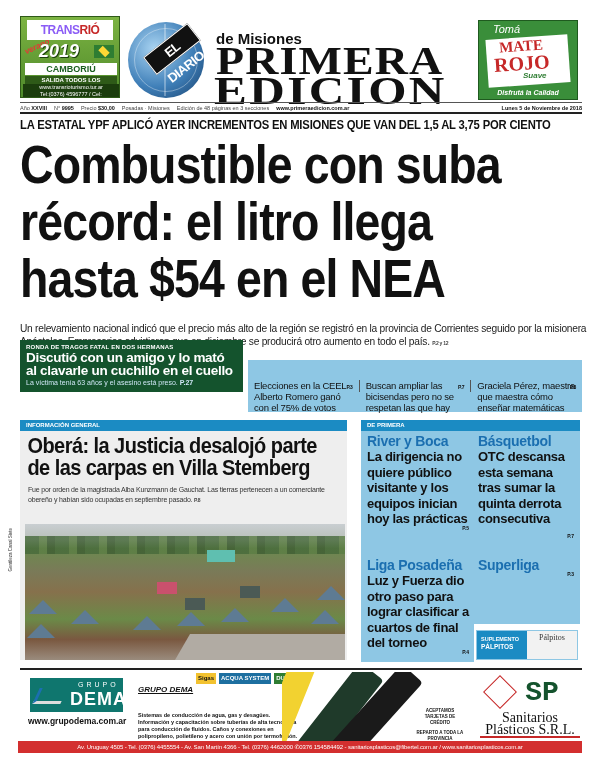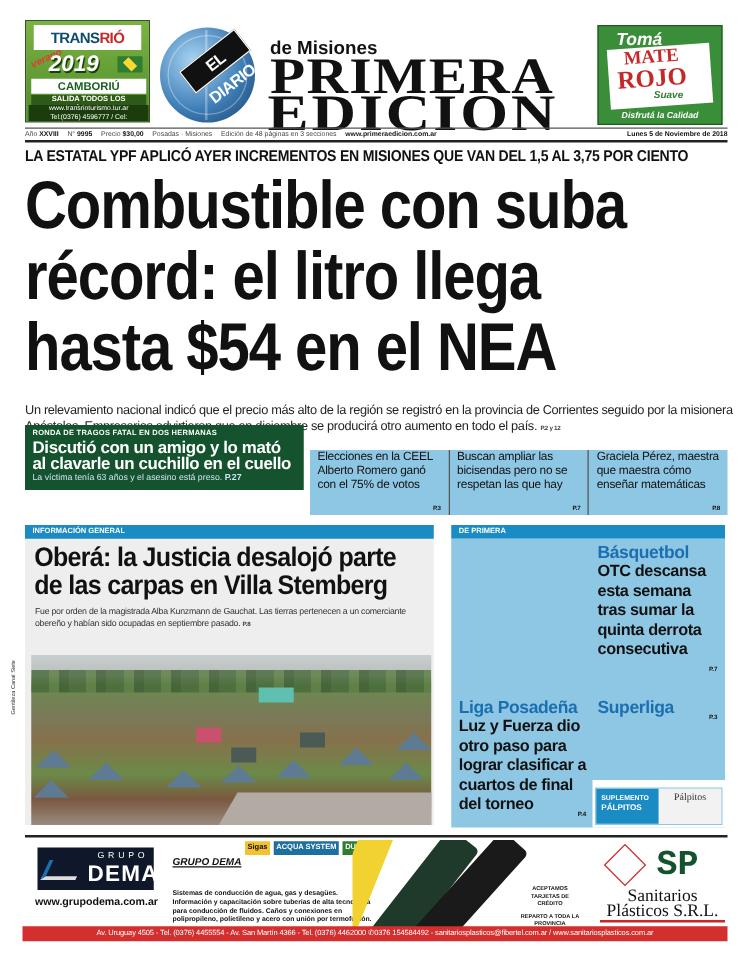--- a/index.html
+++ b/index.html
@@ -9,21 +9,21 @@
   
   .masthead { position: absolute; left: 16px; top: 14px; width: 570px; height: 86px; }
   .ad-left {
     position: absolute; left: 4px; top: 2px; width: 100px; height: 82px;
     background: linear-gradient(#7cb342, #4e8a2a); border: 1px solid #2e5a18; overflow: hidden;
   }
   .ad-left .brand {
     background: #fff; height: 20px; margin: 3px 6px 0; font-weight: bold; font-size: 12px;
     color: #c62828; text-align: center; line-height: 20px; letter-spacing: -0.5px;
   }
-  .ad-left .brand .gray { color: #0c4a6e; }
+  .ad-left .brand .gray { color: #8b5cf6; }
   .ad-left .verano { position: absolute; left: 3px; top: 25px; font-size: 8px; color: #e53935; font-style: italic; font-weight: bold; transform: rotate(-25deg); }
   .ad-left .year { position: absolute; left: 18px; top: 24px; font-size: 18px; font-weight: bold; font-style: italic; color: #fff; text-shadow: 1px 1px 0 #1b3d0d; }
   .ad-left .flag { position: absolute; right: 5px; top: 28px; width: 20px; height: 13px; background: #2e7d32; }
   .ad-left .flag::after { content: ""; position: absolute; left: 3px; top: 2px; width: 14px; height: 9px; background: #fdd835; transform: rotate(45deg) scale(0.7); }
   .ad-left .city { position: absolute; left: 4px; top: 46px; width: 92px; height: 12px; background: #fff; color: #1b5e20; font-size: 9px; font-weight: bold; text-align: center; line-height: 12px; }
   .ad-left .salida { position: absolute; left: 4px; top: 59px; width: 92px; font-size: 6px; color: #fff; font-weight: bold; text-align: center; background: #2e5a18; line-height: 8px; }
   .ad-left .web { position: absolute; left: 2px; top: 67px; width: 96px; font-size: 5.5px; color: #fff; text-align: center; line-height: 7px; background: #1b3d0d; }
 
   .globe {
     position: absolute; left: 112px; top: 8px; width: 76px; height: 76px; border-radius: 50%;
@@ -37,21 +37,21 @@
     transform: rotate(-38deg); letter-spacing: -0.5px; border: 1px solid #fff;
   }
   .demisiones { position: absolute; left: 200px; top: 16px; font-size: 15px; font-weight: bold; color: #111; }
   .logo-line1 { position: absolute; left: 200px; top: 28px; font-family: "Liberation Serif", serif; font-weight: bold; font-size: 41px; letter-spacing: 1px; line-height: 36px; transform: scaleX(1.12); transform-origin: left; }
   .logo-line2 { position: absolute; left: 198px; top: 58px; font-family: "Liberation Serif", serif; font-weight: bold; font-size: 41px; letter-spacing: 2px; line-height: 36px; transform: scaleX(1.2); transform-origin: left; }
 
   .ad-right {
     position: absolute; left: 462px; top: 6px; width: 100px; height: 80px;
     background: #3a8e3a; border: 1px solid #1f5a1f; overflow: hidden;
   }
-  .ad-right .toma { position: absolute; left: 14px; top: 2px; font-size: 14px; color: #fff; font-weight: bold; font-style: italic; }
+  .ad-right .toma { position: absolute; left: 14px; top: 2px; font-size: 11px; color: #fff; font-weight: normal; font-style: italic; }
   .ad-right .banner { position: absolute; left: 8px; top: 16px; width: 82px; height: 48px; background: #fff; transform: rotate(-4deg); }
   .ad-right .mate { position: absolute; left: 20px; top: 18px; font-family: "Liberation Serif", serif; font-weight: bold; color: #c62828; font-size: 15px; line-height: 14px; transform: rotate(-4deg); }
   .ad-right .rojo { position: absolute; left: 15px; top: 33px; font-family: "Liberation Serif", serif; font-weight: bold; color: #c62828; font-size: 20px; line-height: 18px; transform: rotate(-4deg); }
   .ad-right .suave { position: absolute; left: 44px; top: 50px; color: #2e7d32; font-size: 8px; font-style: italic; font-weight: bold; }
   .ad-right .calidad { position: absolute; left: 0; bottom: 3px; width: 100%; text-align: center; color: #fff; font-size: 7px; font-style: italic; font-weight: bold; }
 
   .info-bar {
     position: absolute; left: 20px; top: 102px; width: 562px; height: 12px;
     border-top: 1px solid #555; border-bottom: 2px solid #222;
     font-size: 5.5px; color: #444; line-height: 10px; display: flex; gap: 7px; white-space: nowrap;
@@ -71,21 +71,21 @@
 
   
   .crime-box {
     position: absolute; left: 20px; top: 340px; width: 223px; height: 52px; background: #14532d; padding: 4px 6px; color: #fff;
   }
   .crime-box .tag { font-size: 6px; font-weight: bold; letter-spacing: 0.2px; }
   .crime-box .title { font-size: 13.5px; font-weight: bold; line-height: 13px; margin-top: 1px; letter-spacing: -0.3px; }
   .crime-box .sub { font-size: 7px; color: #cfe6f5; margin-top: 2px; }
 
   .briefs {
-    position: absolute; left: 248px; top: 360px; width: 334px; height: 52px; background: #8ec7e4; display: flex; padding: 0 0;
+    position: absolute; left: 248px; top: 360px; width: 334px; height: 52px; background: #8ec7e4; display: flex; padding: 20px 0;
   }
   .brief { flex: 1; padding: 0 6px; font-size: 9.5px; line-height: 11px; color: #111; position: relative; letter-spacing: -0.2px; }
   .brief + .brief { border-left: 1px solid #555; }
   .brief .p { position: absolute; right: 6px; bottom: -1px; font-size: 5px; font-weight: bold; }
 
   
   .gen-box { position: absolute; left: 20px; top: 420px; width: 327px; height: 240px; background: #eeeeee; }
   .gen-tag { height: 11px; background: #1b8bc3; color: #fff; font-size: 6px; font-weight: bold; padding-left: 6px; line-height: 11px; }
   .gen-title { font-size: 21.5px; font-weight: bold; line-height: 22px; padding: 4px 8px 0; letter-spacing: -0.6px; transform: scaleX(0.93); transform-origin: left; white-space: nowrap; }
   .gen-sub { font-size: 7px; line-height: 10px; padding: 6px 8px 0; color: #333; letter-spacing: -0.2px; }
@@ -112,21 +112,21 @@
   .sport .p { position: absolute; right: 0; font-size: 5px; font-weight: bold; }
   .supl {
     position: absolute; left: 115px; top: 210px; width: 102px; height: 30px; display: flex; border: 1px solid #8ec7e4; justify-content: center;
   }
   .supl .lbl { width: 50px; background: #1b8bc3; color: #fff; font-size: 5.5px; font-weight: bold; padding: 4px; line-height: 8px; }
   .supl .lbl .big { font-size: 6.5px; }
   .supl .mini { flex: 1; background: #f2f2f2; font-family: "Liberation Serif", serif; font-size: 8px; text-align: center; padding-top: 2px; color: #333; }
 
   
   .ad-bottom { position: absolute; left: 20px; top: 668px; width: 562px; height: 78px; border-top: 2px solid #222; }
-  .dema-logo { position: absolute; left: 10px; top: 8px; width: 93px; height: 34px; background: #0f172a; }
+  .dema-logo { position: absolute; left: 10px; top: 8px; width: 93px; height: 34px; background: #0f766e; }
   .dema-logo .grupo { position: absolute; left: 48px; top: 3px; font-size: 7px; color: #fff; letter-spacing: 3px; }
   .dema-logo .dema { position: absolute; left: 40px; top: 11px; font-size: 18px; color: #fff; font-weight: bold; letter-spacing: 1px; }
   .dema-logo .mark { position: absolute; left: 6px; top: 10px; width: 28px; height: 16px; border-bottom: 3px solid #ddd; border-left: 3px solid #1b6fb0; transform: skewX(-25deg); }
   .dema-web { position: absolute; left: 8px; top: 46px; font-size: 8.5px; font-weight: bold; color: #111; }
   .dema-text { position: absolute; left: 118px; top: 10px; width: 160px; font-size: 5.5px; line-height: 7px; font-weight: bold; color: #111; }
   .dema-text .t { font-size: 8px; font-style: italic; text-decoration: underline; margin-bottom: 19px; display: block; }
   .brands { position: absolute; left: 176px; top: 3px; display: flex; gap: 3px; }
   .brands span { font-size: 6px; font-weight: bold; padding: 1px 2px; height: 11px; line-height: 9px; }
   .pipes { position: absolute; left: 262px; top: 2px; width: 150px; height: 72px; overflow: hidden; }
   .pipe { position: absolute; width: 26px; height: 110px; border-radius: 4px; transform-origin: top left; }
@@ -241,20 +241,25 @@
     <div class="road"></div>
   </div>
 </div>
 <div class="photo-credit">Gentileza Canal Siete</div>
 
 <div class="sports">
   <div class="tag">DE PRIMERA</div>
   <div class="sports-bg"></div>
   <div class="sports-cutout"></div>
 
+  <div class="sport" style="left:6px; top:14px; width:102px;">
+    <div class="sec">River y Boca</div>
+    <div class="txt">La dirigencia no quiere público visitante y los equipos inician hoy las prácticas</div>
+    <div class="p" style="bottom:-4px;">P.5</div>
+  </div>
   <div class="sport" style="left:6px; top:138px; width:102px;">
     <div class="sec">Liga Posadeña</div>
     <div class="txt">Luz y Fuerza dio otro paso para lograr clasificar a cuartos de final del torneo</div>
     <div class="p" style="bottom:-4px;">P.4</div>
   </div>
   <div class="sport" style="left:117px; top:14px; width:96px;">
     <div class="sec">Básquetbol</div>
     <div class="txt">OTC descansa esta semana tras sumar la quinta derrota consecutiva</div>
     <div class="p" style="bottom:-12px;">P.7</div>
   </div>

